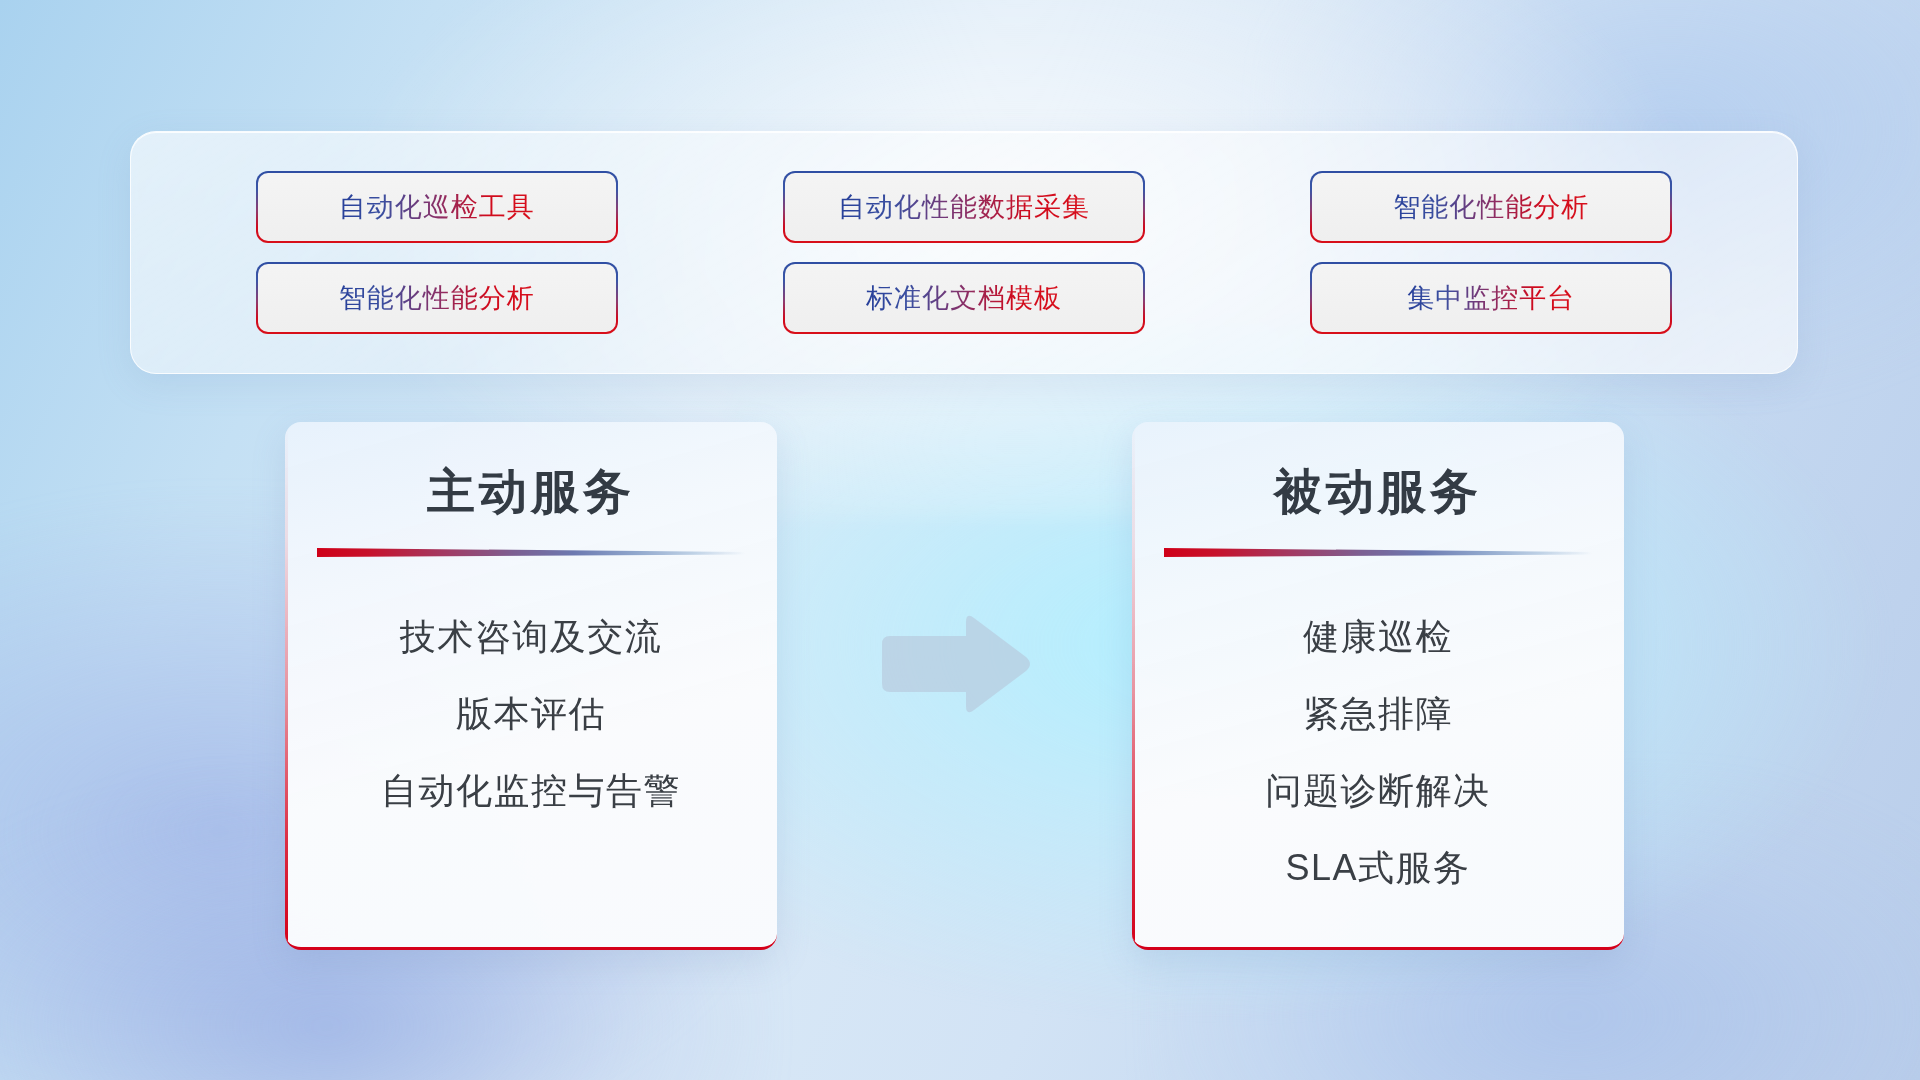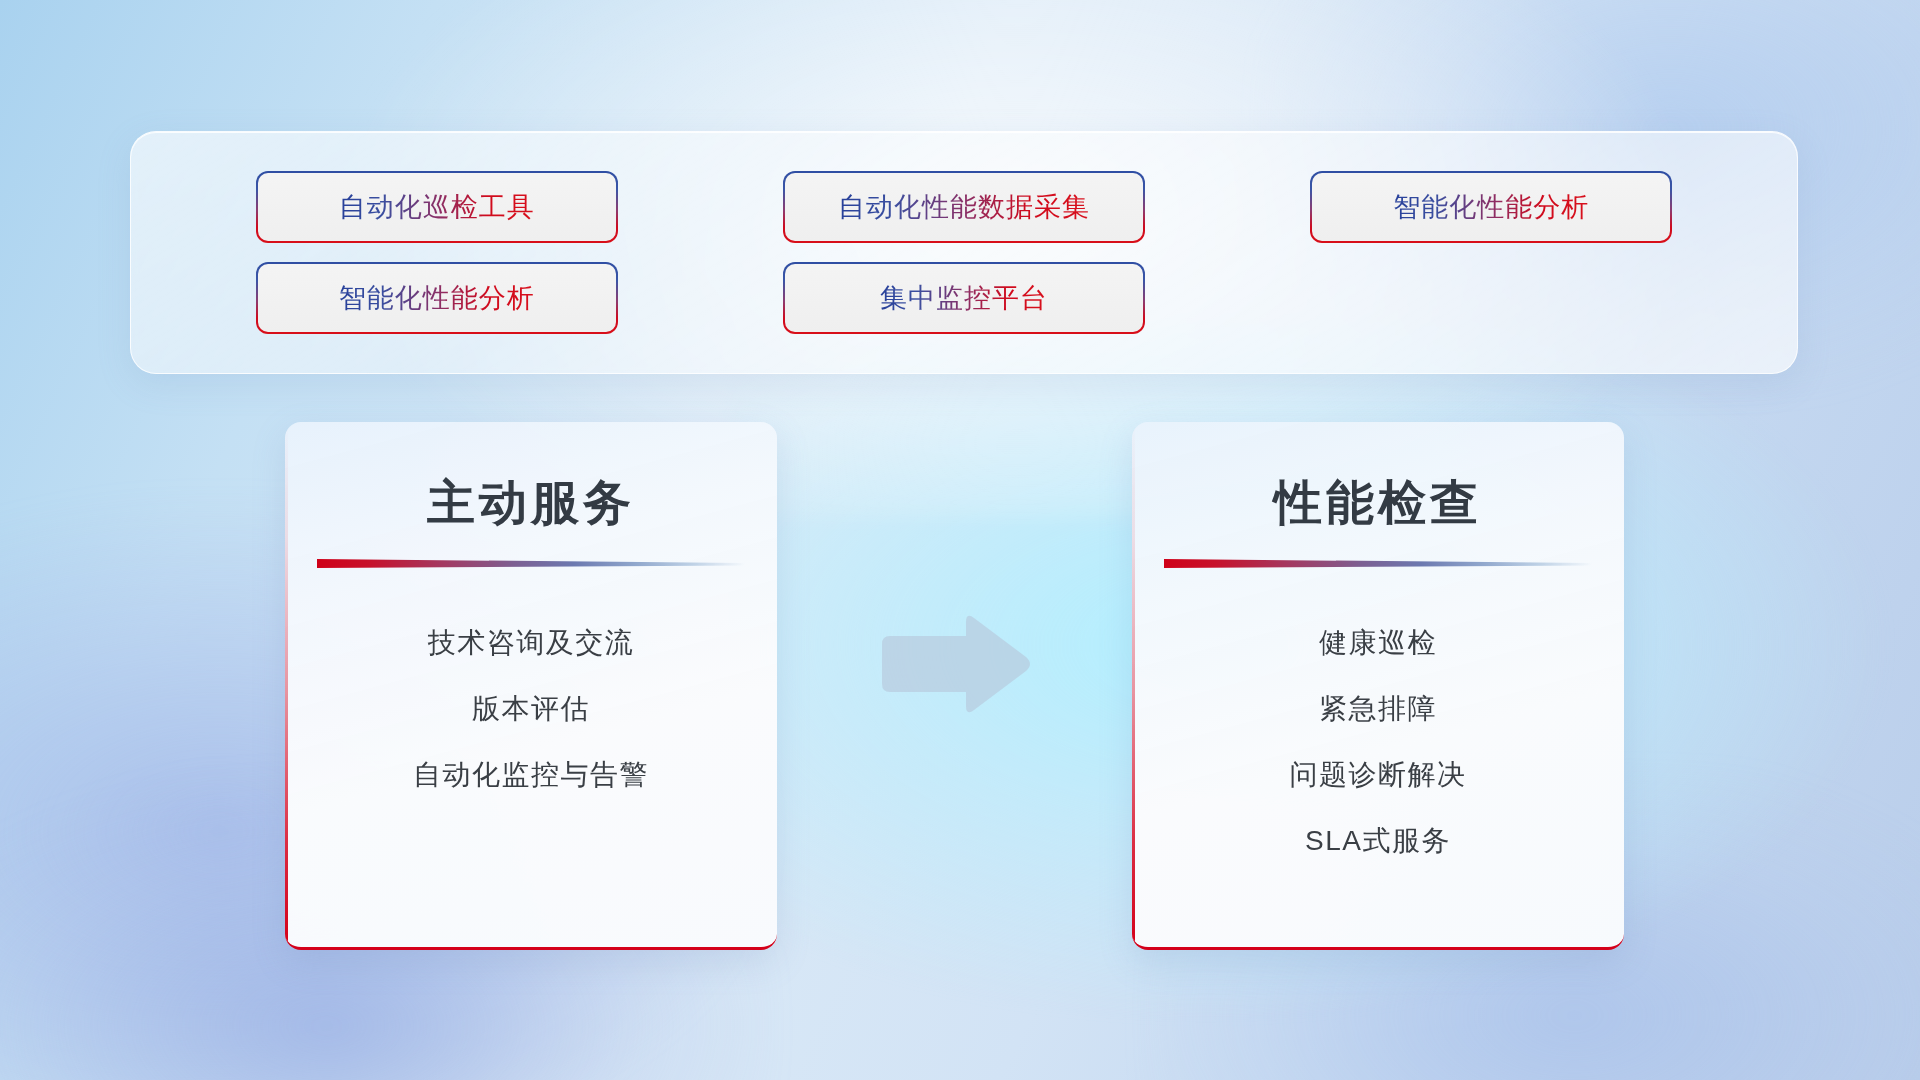--- a/index.html
+++ b/index.html
@@ -104,38 +104,38 @@
   }
   .card::before{
     content:""; position:absolute; left:0; top:0; bottom:0; width:3px;
     background:linear-gradient(180deg, rgba(212,0,26,0.0) 0%, rgba(212,0,26,0.10) 22%, rgba(212,0,26,0.42) 52%, rgba(212,0,26,0.82) 80%, #d4001a 100%);
     z-index:3;
   }
   .card-left{ left:285px; }
   .card-right{ left:1132px; }
 
   .card-title{
-    margin:11px; padding-top:38px;
+    margin:0; padding-top:38px;
     text-align:center;
     font-size:48px; font-weight:700; letter-spacing:4px;
     color:#333b44;
   }
   .card-divider{
     position:relative; margin:24px auto 0; width:428px; height:9px;
   }
   .card-divider .bar{
     position:absolute; left:0; top:0; width:100%; height:100%;
     background:linear-gradient(90deg,#cf0018 0%, #c7112b 12%, #a23a63 30%, #7c5f92 46%, #6c79b0 60%, #8fa6cc 74%, #bfd2e6 88%, rgba(216,231,243,0) 100%);
     clip-path:polygon(0 0, 100% 45%, 100% 72%, 0 100%);
   }
   .card-list{
     list-style:none; margin:0; padding:42px 0 0; text-align:center;
   }
   .card-list li{
-    font-size:28px; color:#3a3f45; letter-spacing:1.5px;
+    font-size:36px; color:#3a3f45; letter-spacing:1.5px;
     padding:14px 0;
   }
 
   
   .arrow{
     position:absolute; left:874px; top:610px; width:160px; height:108px;
     z-index:1;
   }
   .arrow svg{ display:block; width:100%; height:100%; }
 </style>
@@ -159,20 +159,23 @@
       <span class="tag-label">自动化巡检工具</span>
     </div>
     <div class="tag">
       <span class="tag-label">自动化性能数据采集</span>
     </div>
     <div class="tag">
       <span class="tag-label">智能化性能分析</span>
     </div>
     <div class="tag">
       <span class="tag-label">智能化性能分析</span>
+    </div>
+    <div class="tag">
+      <span class="tag-label">标准化文档模板</span>
     </div>
     <div class="tag">
       <span class="tag-label">集中监控平台</span>
     </div>
   </div>
 
   <div class="arrow">
     <svg viewBox="0 0 160 108" xmlns="http://www.w3.org/2000/svg">
       <path d="M8 34 Q8 26 16 26 L92 26 L92 12 Q92 2 100 8 L152 47 Q160 54 152 61 L100 100 Q92 106 92 96 L92 82 L16 82 Q8 82 8 74 Z" fill="#b7c7da" fill-opacity="0.62"></path>
     </svg>
@@ -184,21 +187,21 @@
         <span class="bar"></span>
       </div>
     <ul class="card-list">
       <li>技术咨询及交流</li>
       <li>版本评估</li>
       <li>自动化监控与告警</li>
     </ul>
   </div>
 
   <div class="card card-right">
-    <h2 class="card-title">性能检查</h2>
+    <h2 class="card-title">被动服务</h2>
     <div class="card-divider">
         <span class="bar"></span>
       </div>
     <ul class="card-list">
       <li>健康巡检</li>
       <li>紧急排障</li>
       <li>问题诊断解决</li>
       <li>SLA式服务</li>
     </ul>
   </div>

